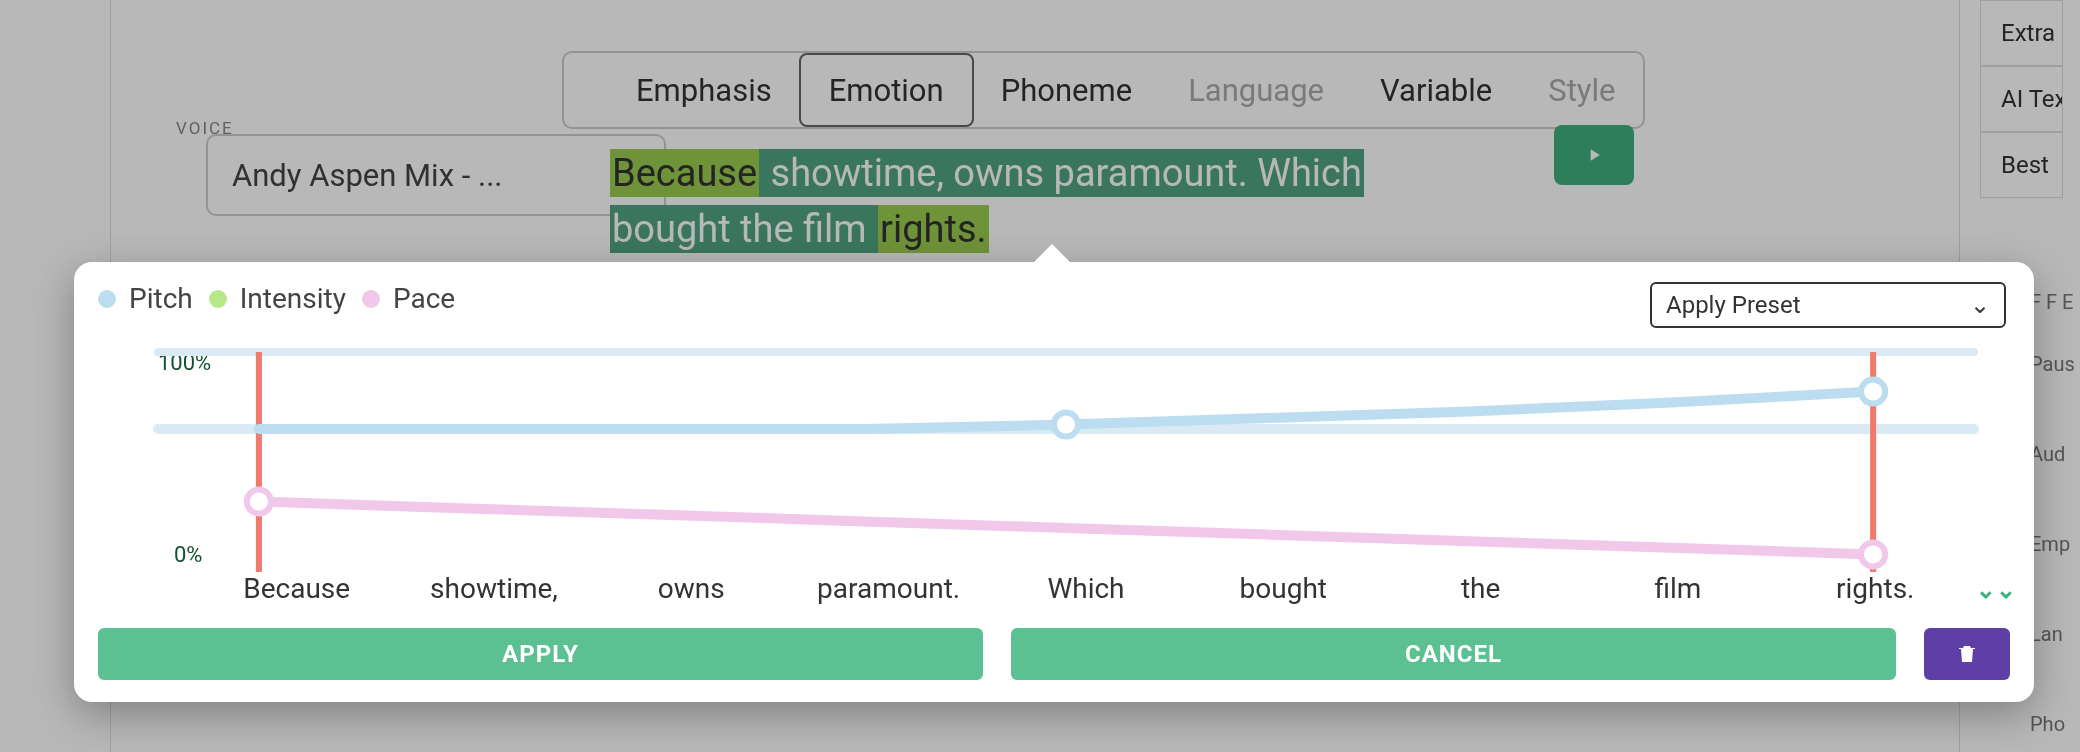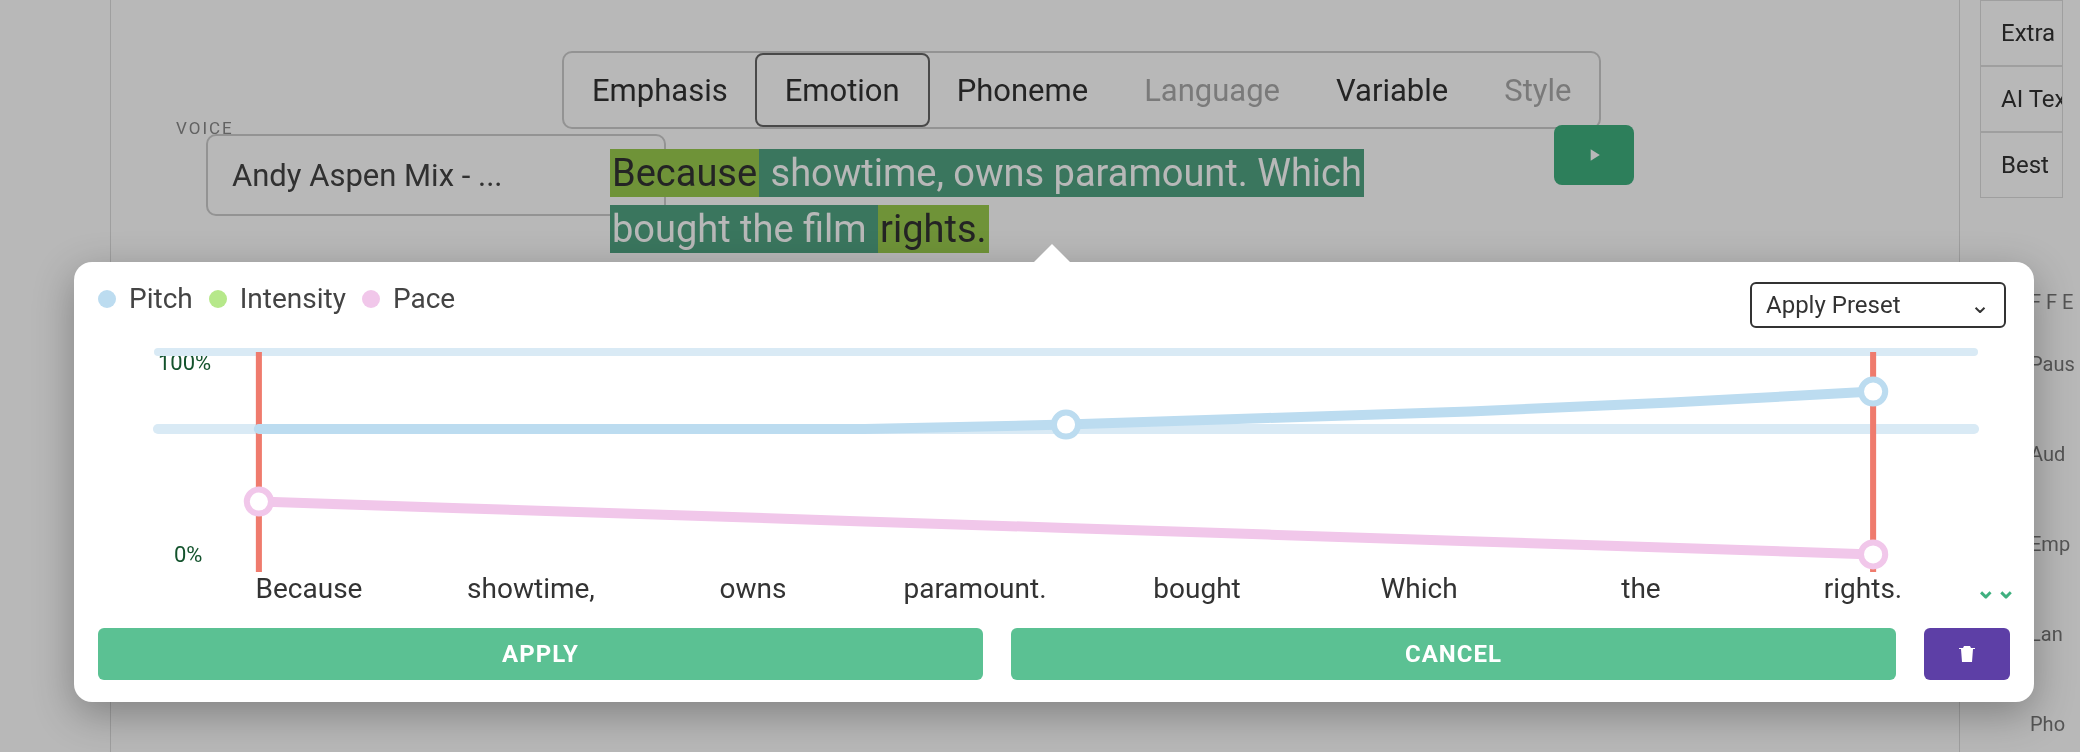--- a/index.html
+++ b/index.html
@@ -64,20 +64,21 @@
   .tabs {
     position: absolute;
     left: 562px;
     top: 51px;
     display: flex;
     border: 2px solid #ccc;
     border-radius: 10px;
     background: #fff;
     height: 78px;
     align-items: center;
+    padding-left: 44px;
   }
   .tab {
     padding: 0 28px;
     font-size: 31px;
     color: #333;
     height: 100%;
     display: flex;
     align-items: center;
   }
   .tab.disabled { color: #aaa; }
@@ -176,21 +177,21 @@
   .dot {
     width: 18px; height:18px; border-radius:50%;
   }
   .dot-pitch { background:#bcdcf0; }
   .dot-int { background:#b6e88a; }
   .dot-pace { background:#f1c7ea; }
   .preset {
     position:absolute;
     right: 28px;
     top: 20px;
-    width: 256px;
+    width: 356px;
     height: 46px;
     border: 2px solid #333;
     border-radius: 6px;
     display:flex;
     align-items:center;
     justify-content:space-between;
     padding: 0 14px;
     font-size: 24px;
     color:#333;
     background:#fff;
@@ -341,23 +342,24 @@
         <circle cx="100" cy="149.6" r="12" fill="#fff" stroke="#f1c7ea" stroke-width="6"></circle>
         <circle cx="1700" cy="202.4" r="12" fill="#fff" stroke="#f1c7ea" stroke-width="6"></circle>
       </svg>
   </div>
 
   <div class="words-row" id="words-row">
       <span>Because</span>
       <span>showtime,</span>
       <span>owns</span>
       <span>paramount.</span>
+      <span>Which</span>
       <span>bought</span>
-      <span>Which</span>
       <span>the</span>
+      <span>film</span>
       <span>rights.</span>
     </div>
 
   <div class="expand-icon">⌄⌄</div>
 
   <div class="footer-row">
     <div class="btn btn-apply">APPLY</div>
     <div class="btn btn-cancel">CANCEL</div>
     <div class="btn btn-trash">
       <svg viewBox="0 0 24 24">

